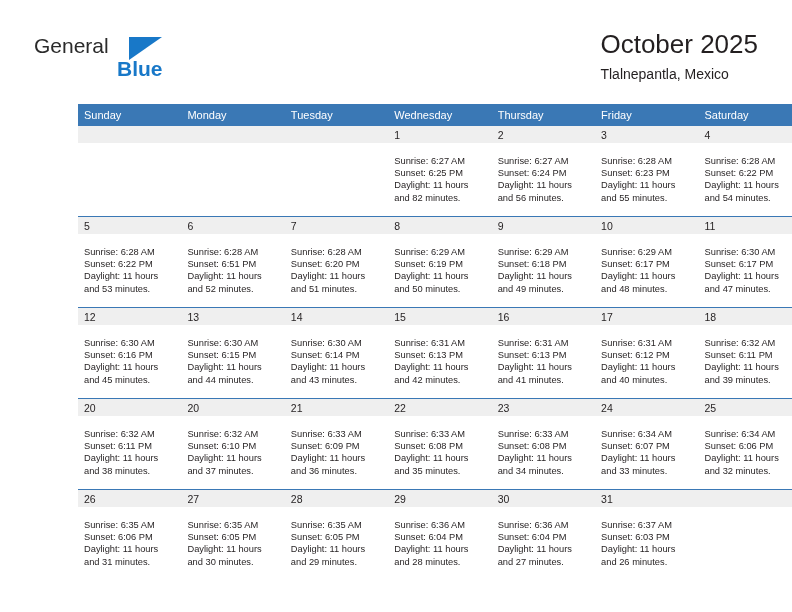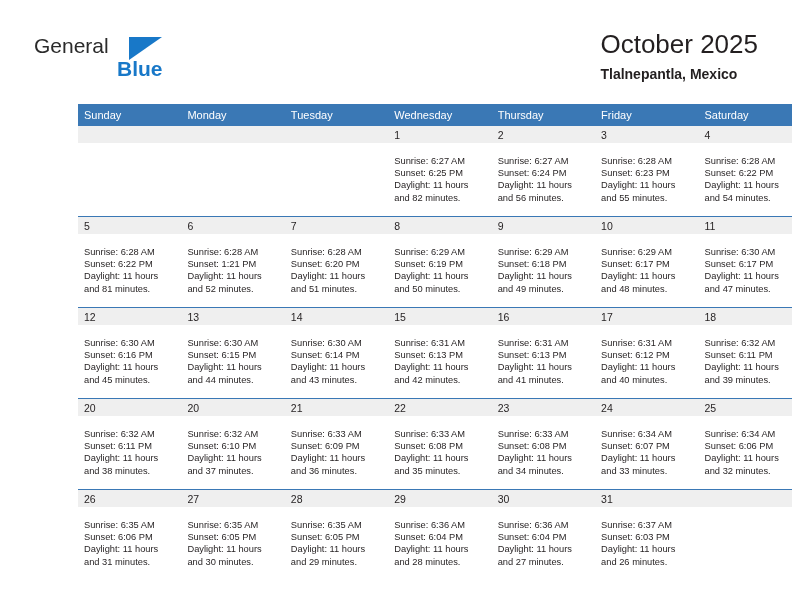--- a/index.html
+++ b/index.html
@@ -74,21 +74,21 @@
   }
   .cal-title {
     font-size: 26px;
     font-weight: 400;
     color: #231f20;
     line-height: 32px;
     white-space: nowrap;
   }
   .cal-subtitle {
     font-size: 14px;
-    font-weight: 700;
+    font-weight: 400;
     color: #231f20;
     line-height: 20px;
     margin-top: 4px;
     white-space: nowrap;
   }
 
   
   .calendar {
     position: absolute;
     left: 34px;
@@ -243,30 +243,30 @@
           </td>
         </tr>
         <tr class="week-row">
           <td>
             <div class="cell-inner">
               <div class="date-band">5</div>
               <div class="cell-body">
                 <div>Sunrise: 6:28 AM</div>
                 <div>Sunset: 6:22 PM</div>
                 <div>Daylight: 11 hours</div>
-                <div>and 81 minutes.</div>
+                <div>and 53 minutes.</div>
               </div>
             </div>
           </td>
           <td>
             <div class="cell-inner">
               <div class="date-band">6</div>
               <div class="cell-body">
                 <div>Sunrise: 6:28 AM</div>
-                <div>Sunset: 1:21 PM</div>
+                <div>Sunset: 6:51 PM</div>
                 <div>Daylight: 11 hours</div>
                 <div>and 52 minutes.</div>
               </div>
             </div>
           </td>
           <td>
             <div class="cell-inner">
               <div class="date-band">7</div>
               <div class="cell-body">
                 <div>Sunrise: 6:28 AM</div>

